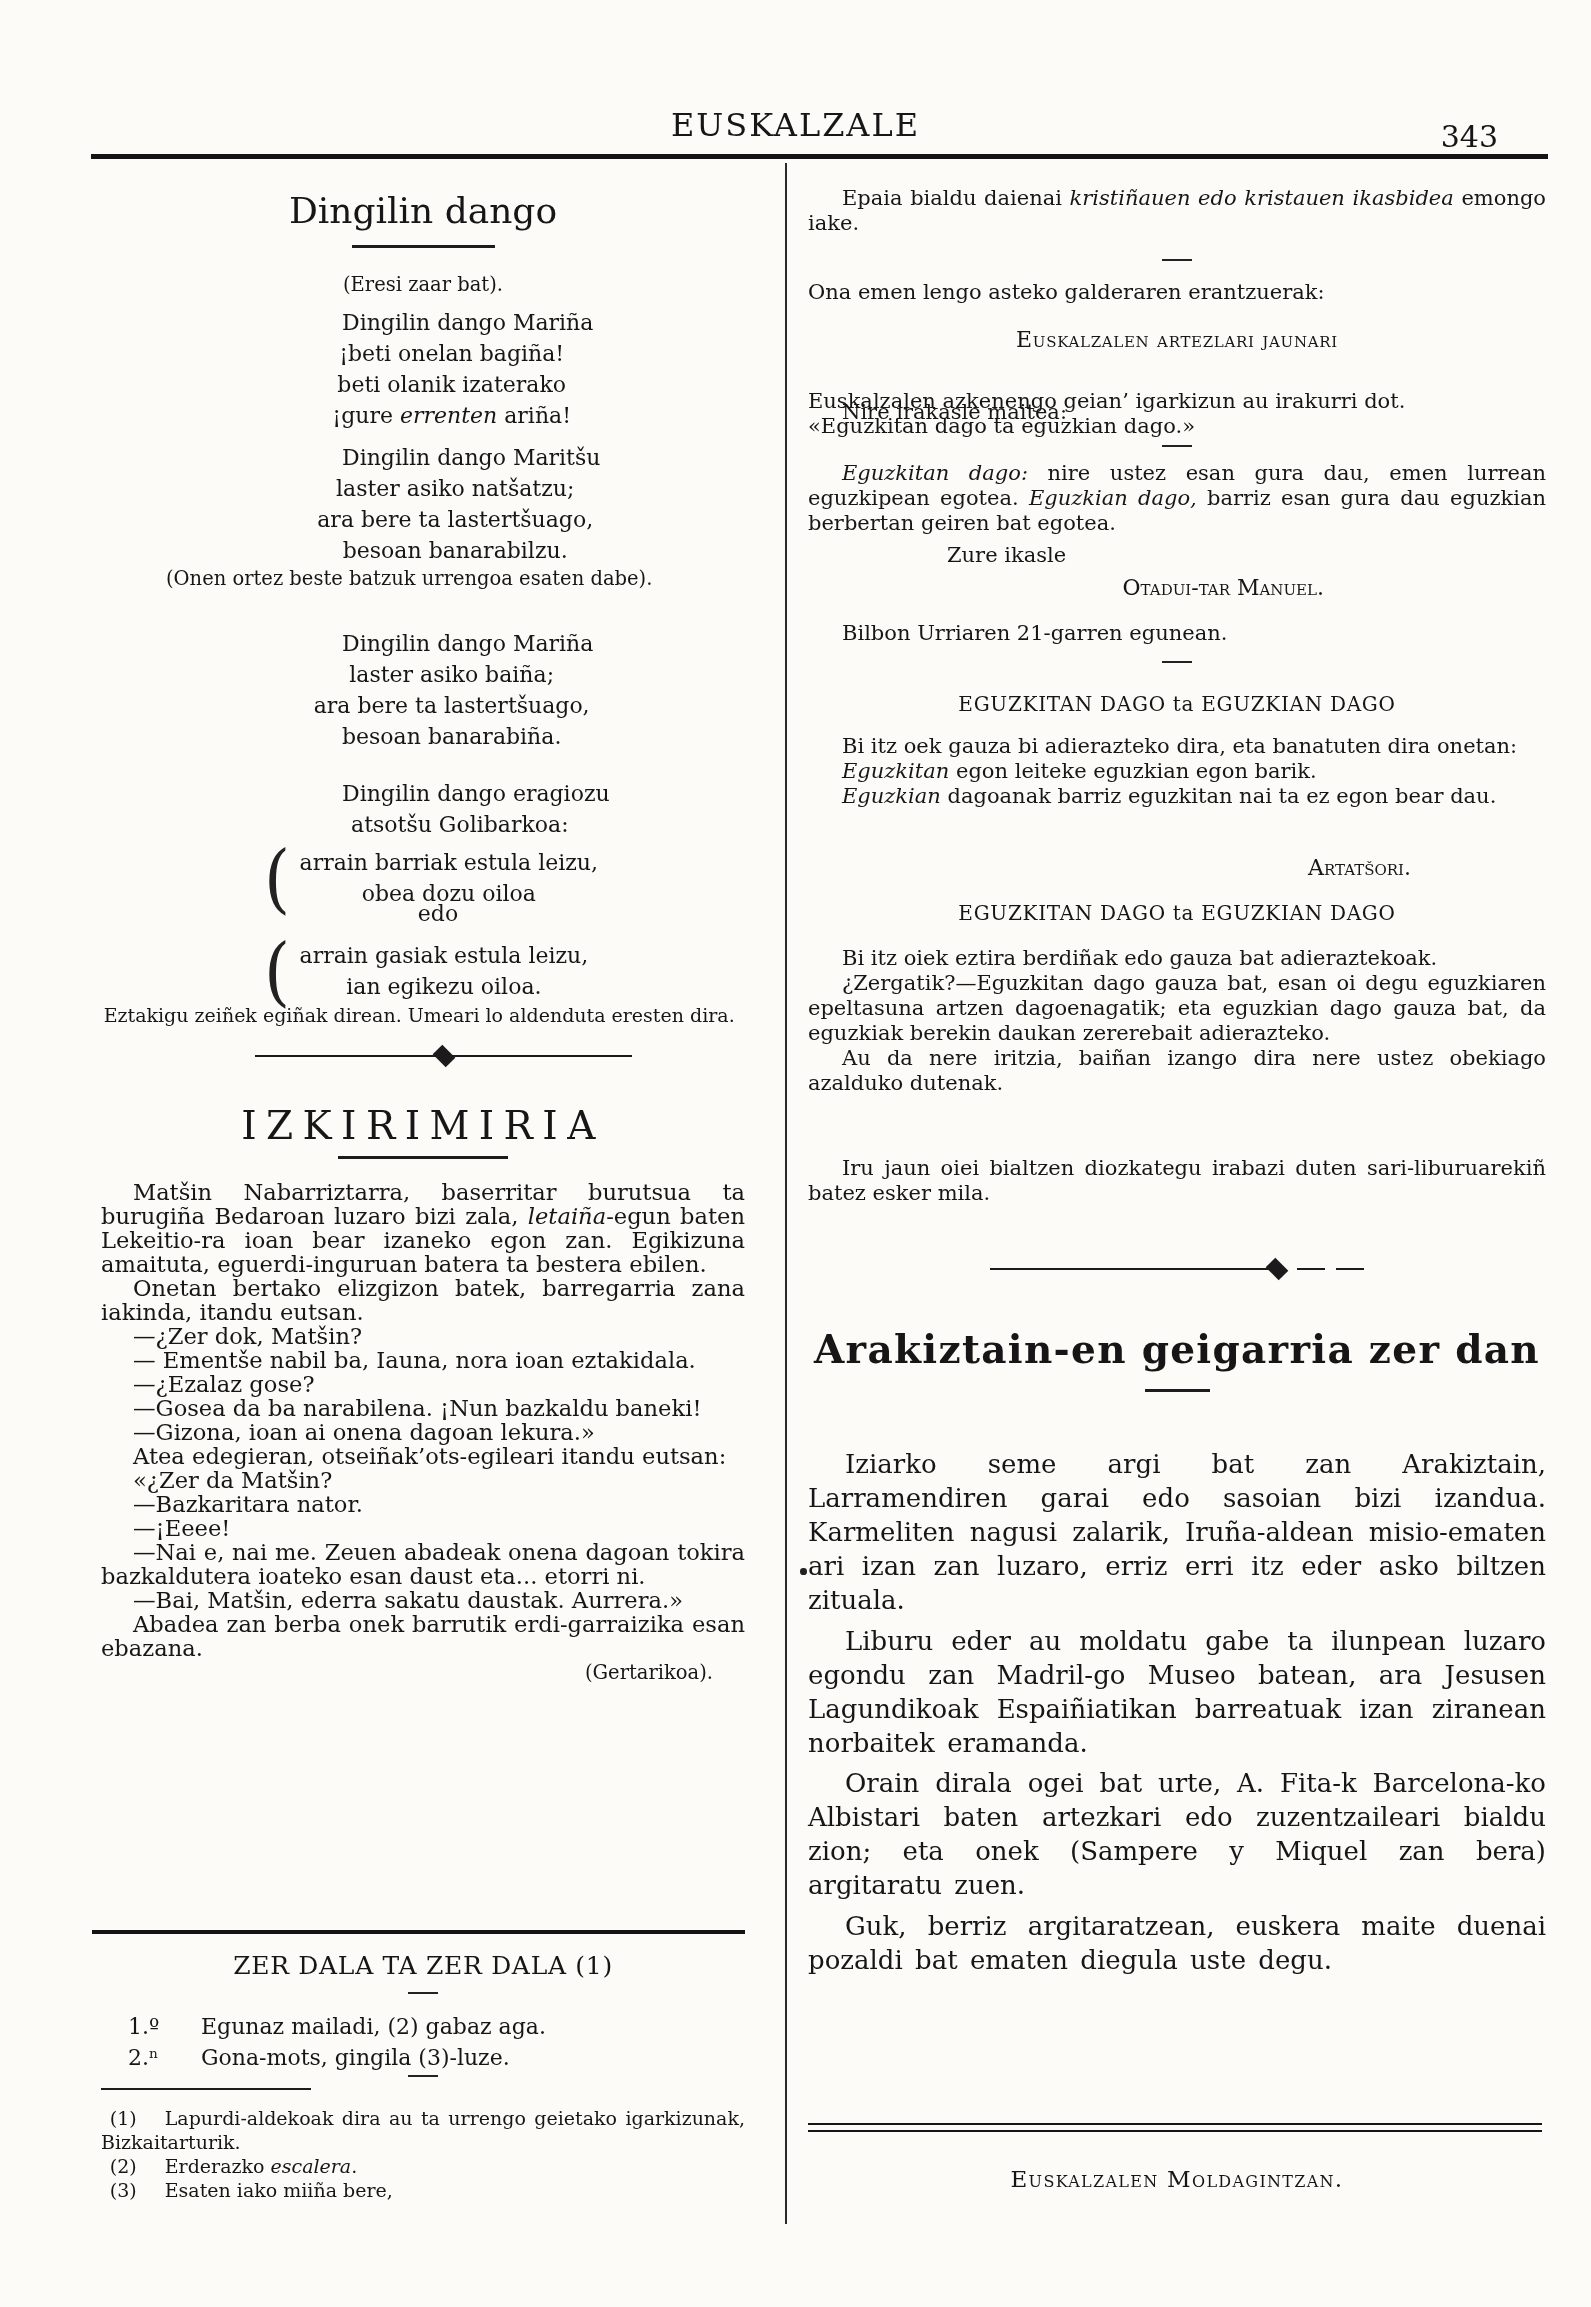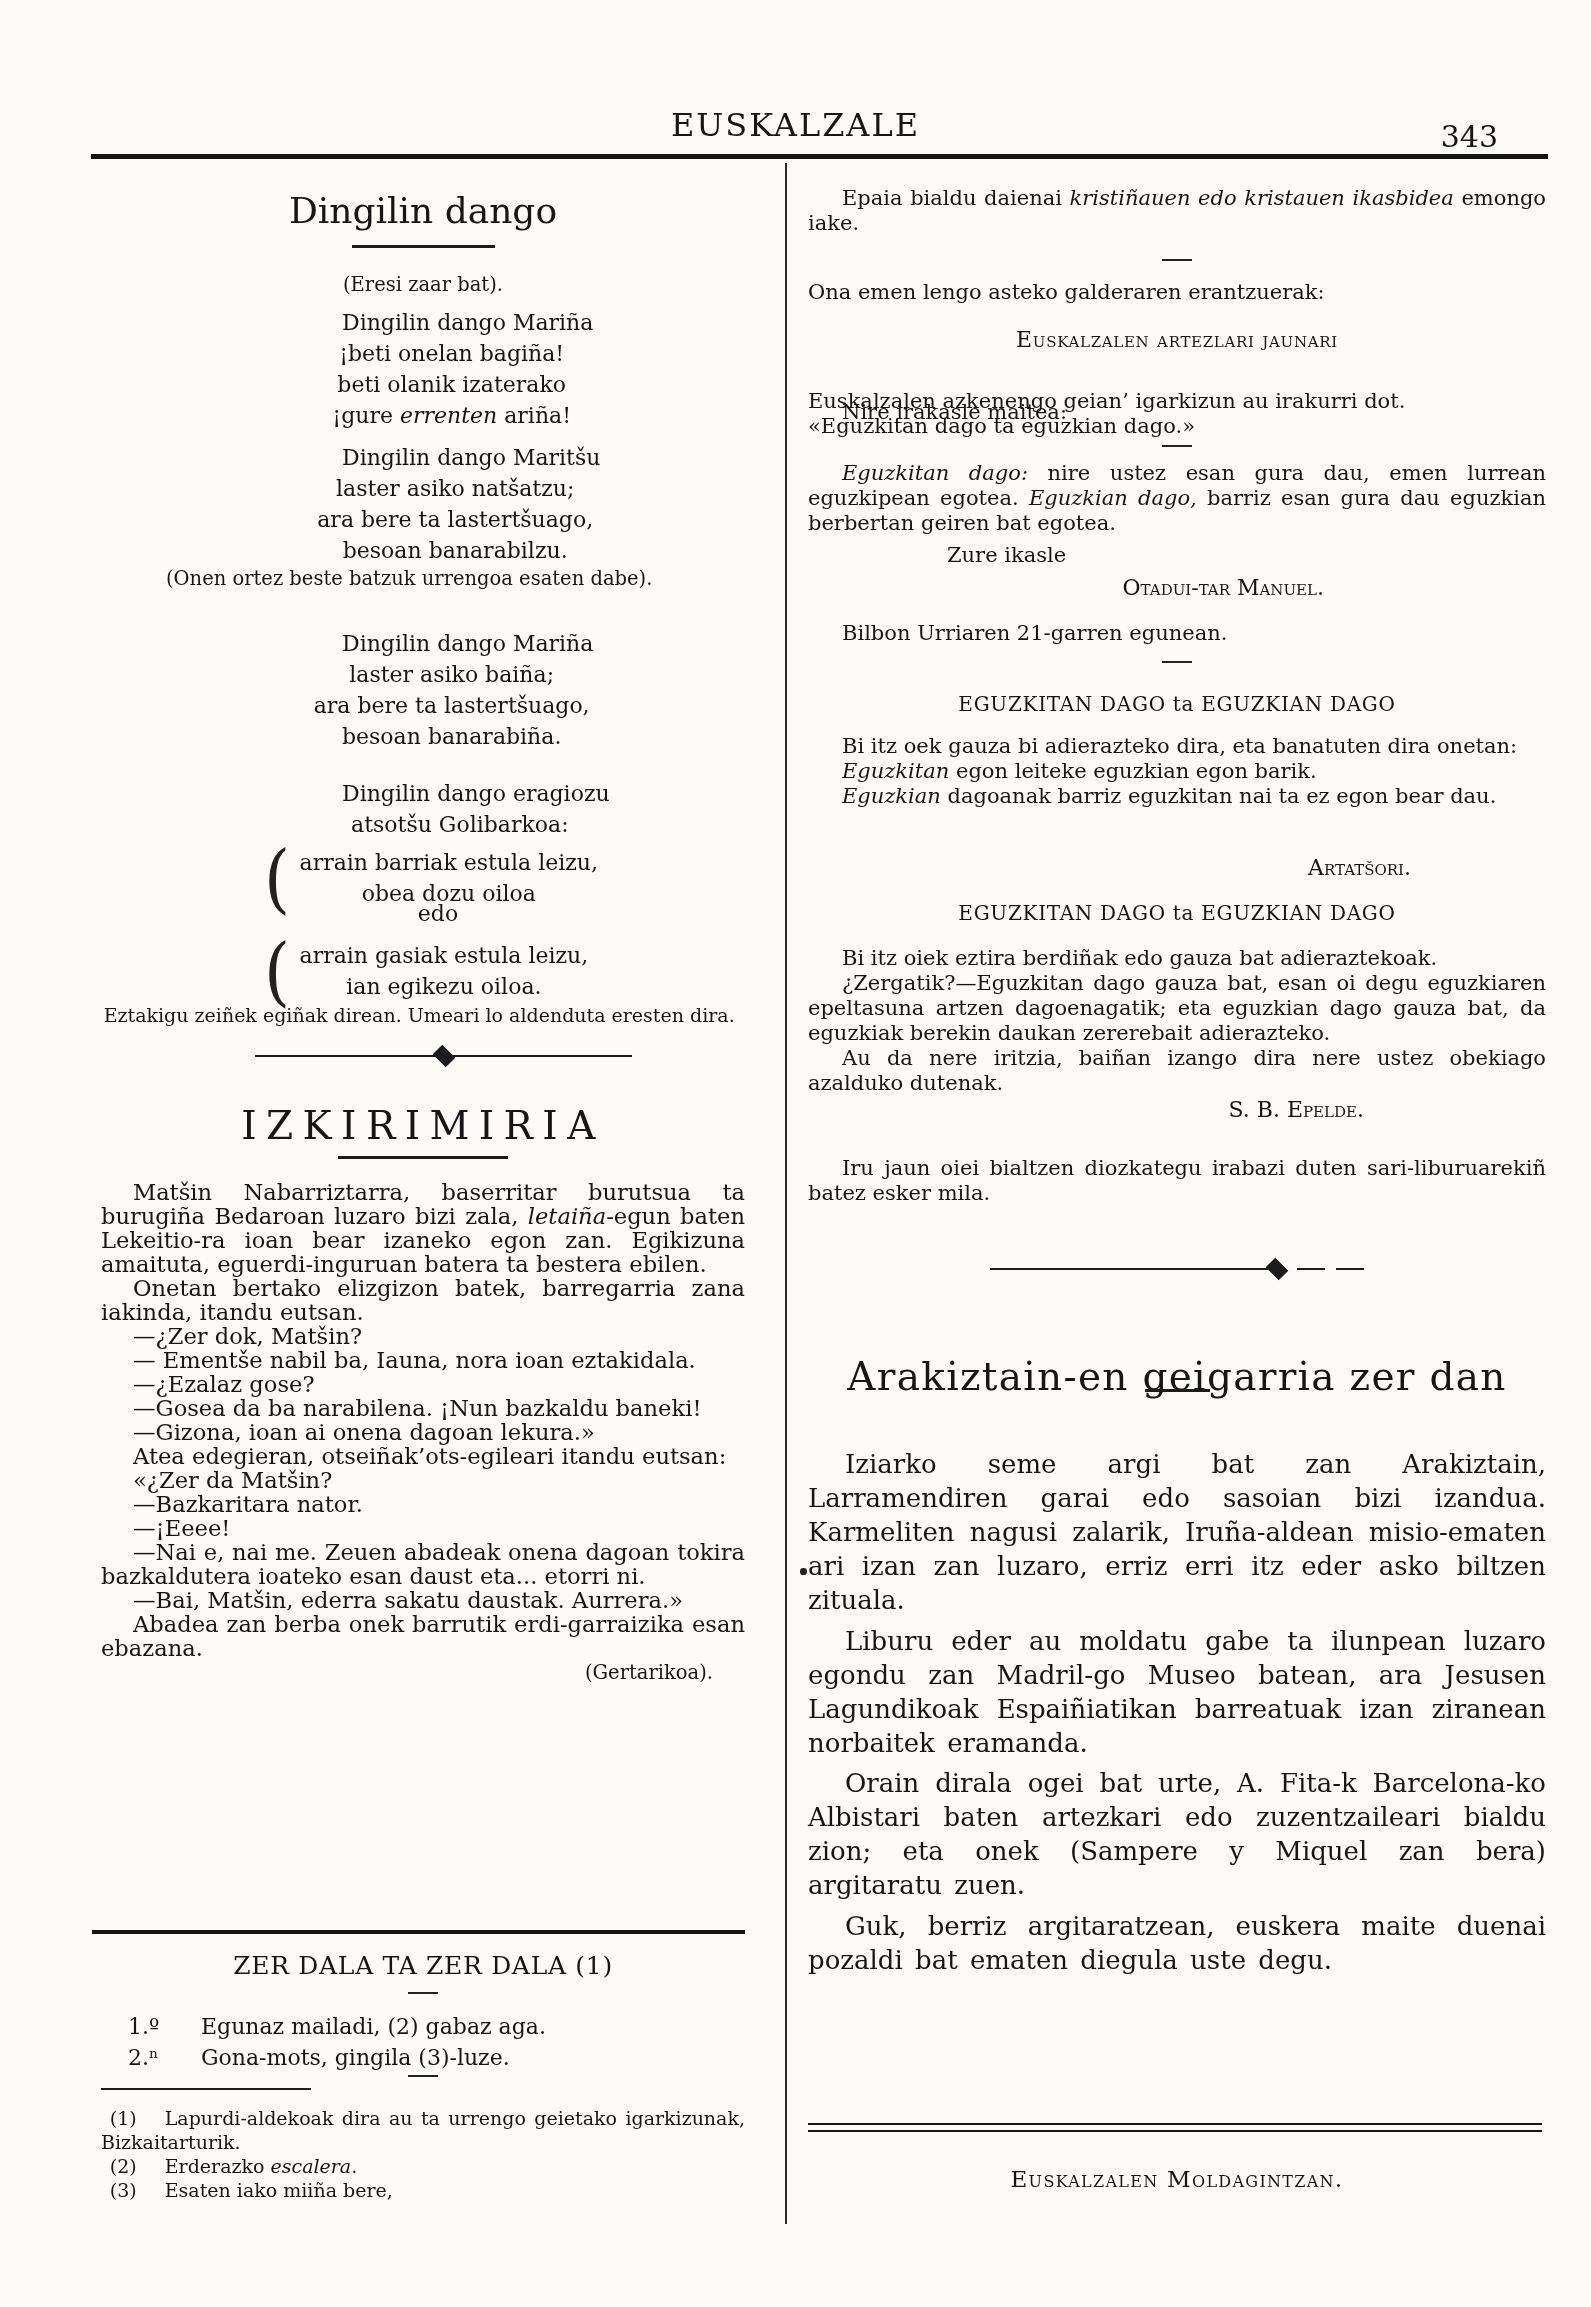--- a/index.html
+++ b/index.html
@@ -91,21 +91,21 @@
   .rc-part1 p{text-indent:34px;text-align:justify;}
   .rc-sig2{left:0;top:855px;width:738px;padding-right:135px;box-sizing:border-box;}
   .rc-h3{left:0;top:901px;width:738px;font-size:20px;letter-spacing:0.7px;}
   .rc-part2{left:0;top:946px;width:738px;}
   .rc-part2 p{text-indent:34px;text-align:justify;}
   .rc-sig3{padding-right:182px;box-sizing:border-box;text-indent:0 !important;text-align:right !important;padding-top:1.3px;}
   .rc-p15{left:0;top:1156px;width:738px;}
   .rc-p15 p{text-indent:34px;text-align:justify;}
   .rc-ornament{left:182px;top:1261px;width:418px;}
   .rc-ornament .orn-line{flex:0 0 283px;}
-  .rc-arak-title{left:0;top:1326px;width:738px;font-size:39px;font-weight:400;letter-spacing:1.3px;font-family:"DejaVu Serif",serif;margin-top:28px;}
+  .rc-arak-title{left:0;top:1326px;width:738px;font-size:39px;font-weight:700;letter-spacing:1.3px;font-family:"DejaVu Serif",serif;}
   .rc-arak-rule{left:337px;top:1389px;width:65px;height:2.7px;background:#1c1c1c;}
   .essay{left:0;top:1447px;width:738px;font-size:26px;line-height:34px;word-spacing:4px;}
   .essay p{text-indent:37px;text-align:justify;margin-bottom:6.7px;}
   .rc-dblrule{left:0;top:2123px;width:734px;}
   .rc-footer{left:0;top:2166px;width:738px;font-variant:small-caps;font-size:23px;letter-spacing:1.3px;text-align:center;}
   .ink-dot{left:800px;top:1568px;width:6.7px;height:6.7px;border-radius:50%;background:#222;}
 </style>
 </head>
 <body>
 
@@ -258,21 +258,20 @@
       <p><i>Eguzkian</i><span> dagoanak barriz eguzkitan nai ta ez egon bear dau.</span></p>
     </div>
     <div class="abs rc-sig2 sig">Artatšori.</div>
 
     <div class="abs rc-h3 ctr">EGUZKITAN DAGO ta EGUZKIAN DAGO</div>
 
     <div class="abs rc-part2 letter">
       <p>Bi itz oiek eztira berdiñak edo gauza bat adieraztekoak.</p>
       <p>¿Zergatik?—Eguzkitan dago gauza bat, esan oi degu eguzkiaren epeltasuna artzen dagoenagatik; eta eguzkian dago gauza bat, da eguzkiak berekin daukan zererebait adierazteko.</p>
       <p>Au da nere iritzia, baiñan izango dira nere ustez obekiago azalduko dutenak.</p>
-      <p class="sig rc-sig3">S. B. Epelde.</p>
     </div>
 
     <div class="abs rc-p15 letter">
       <p>Iru jaun oiei bialtzen diozkategu irabazi duten sari-liburuarekiñ batez esker mila.</p>
     </div>
 
     <div class="abs orn rc-ornament">
       <span class="orn-line"></span>
       <span class="orn-diamond"></span>
       <span class="orn-dashes">

